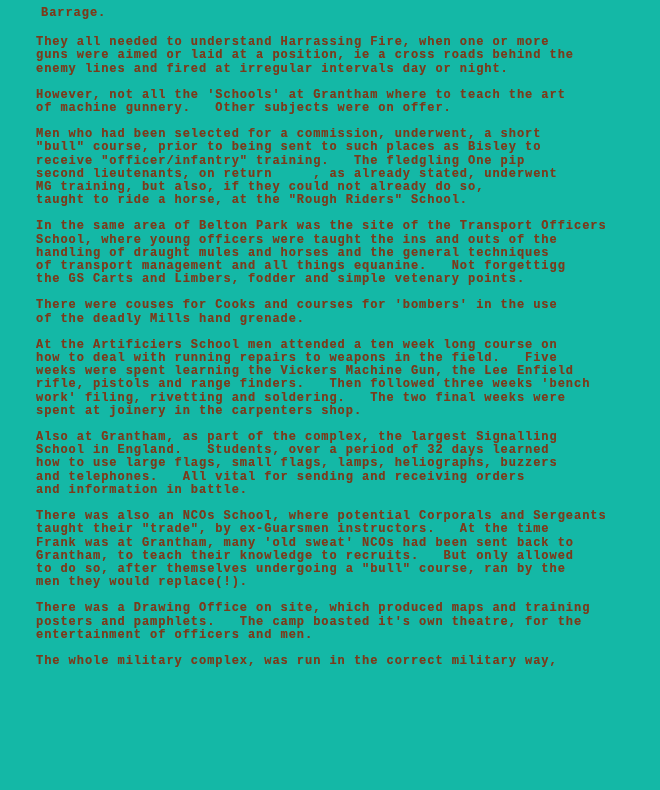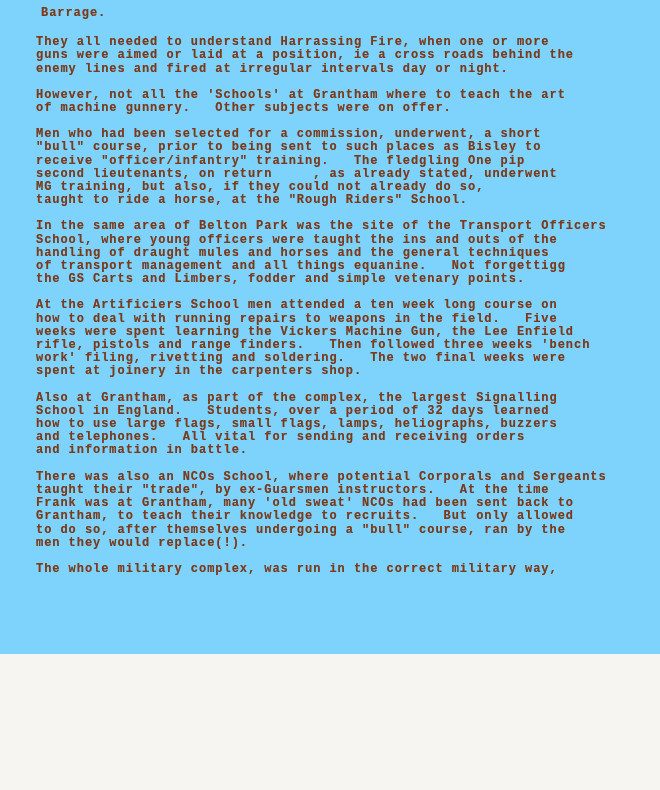--- a/index.html
+++ b/index.html
@@ -3,22 +3,22 @@
 <meta charset="utf-8">
 <style>
   html, body {
     margin: 0;
     padding: 0;
     background: #f6f5f2;
   }
   .page {
     position: relative;
     width: 660px;
-    height: 654px;
-    background: #7dd3fc;
+    height: 790px;
+    background: #14b8a6;
     overflow: hidden;
     box-sizing: border-box;
     padding: 7px 18px 0 36px;
   }
   .para {
     margin: 0 0 13px 0;
     font-family: "Liberation Mono", "DejaVu Sans Mono", monospace;
     font-size: 12px;
     line-height: 13.2px;
     font-weight: bold;
@@ -46,31 +46,36 @@
 "bull" course, prior to being sent to such places as Bisley to
 receive "officer/infantry" training.   The fledgling One pip
 second lieutenants, on return     , as already stated, underwent
 MG training, but also, if they could not already do so,
 taught to ride a horse, at the "Rough Riders" School.</p>
   <p class="para">In the same area of Belton Park was the site of the Transport Officers
 School, where young officers were taught the ins and outs of the
 handling of draught mules and horses and the general techniques
 of transport management and all things equanine.   Not forgettigg
 the GS Carts and Limbers, fodder and simple vetenary points.</p>
+  <p class="para">There were couses for Cooks and courses for 'bombers' in the use
+of the deadly Mills hand grenade.</p>
   <p class="para">At the Artificiers School men attended a ten week long course on
 how to deal with running repairs to weapons in the field.   Five
 weeks were spent learning the Vickers Machine Gun, the Lee Enfield
 rifle, pistols and range finders.   Then followed three weeks 'bench
 work' filing, rivetting and soldering.   The two final weeks were
 spent at joinery in the carpenters shop.</p>
   <p class="para">Also at Grantham, as part of the complex, the largest Signalling
 School in England.   Students, over a period of 32 days learned
 how to use large flags, small flags, lamps, heliographs, buzzers
 and telephones.   All vital for sending and receiving orders
 and information in battle.</p>
   <p class="para">There was also an NCOs School, where potential Corporals and Sergeants
 taught their "trade", by ex-Guarsmen instructors.   At the time
 Frank was at Grantham, many 'old sweat' NCOs had been sent back to
 Grantham, to teach their knowledge to recruits.   But only allowed
 to do so, after themselves undergoing a "bull" course, ran by the
 men they would replace(!).</p>
+  <p class="para">There was a Drawing Office on site, which produced maps and training
+posters and pamphlets.   The camp boasted it's own theatre, for the
+entertainment of officers and men.</p>
   <p class="para">The whole military complex, was run in the correct military way,</p>
 </div>
 
 </body></html>

